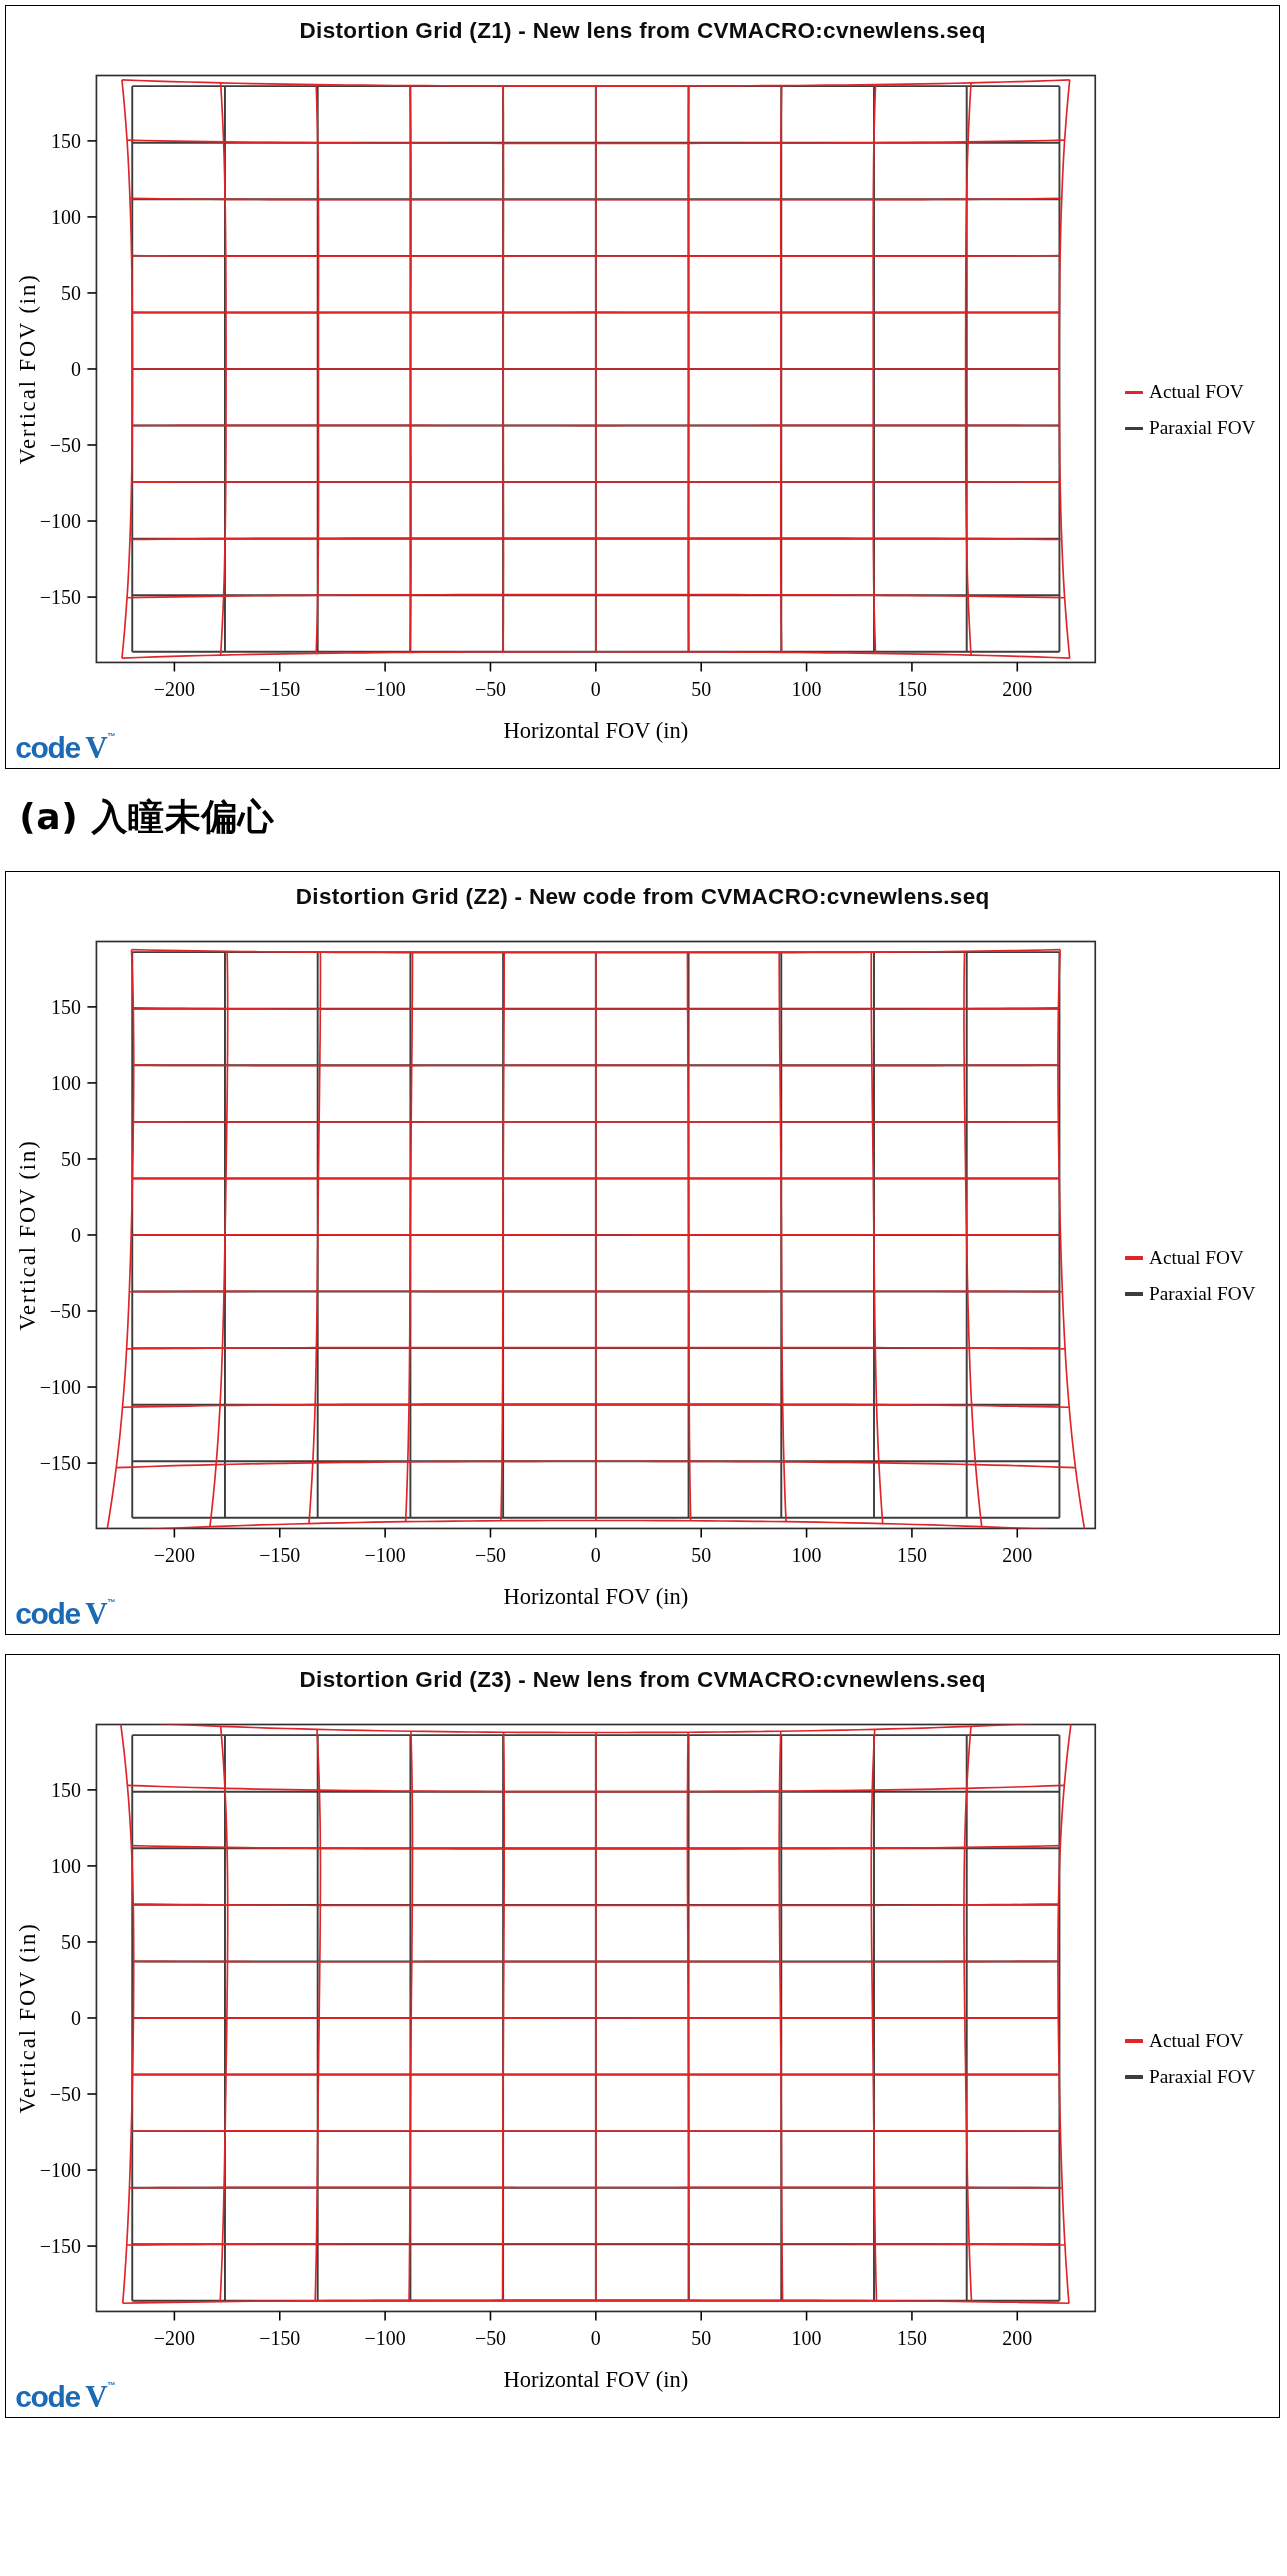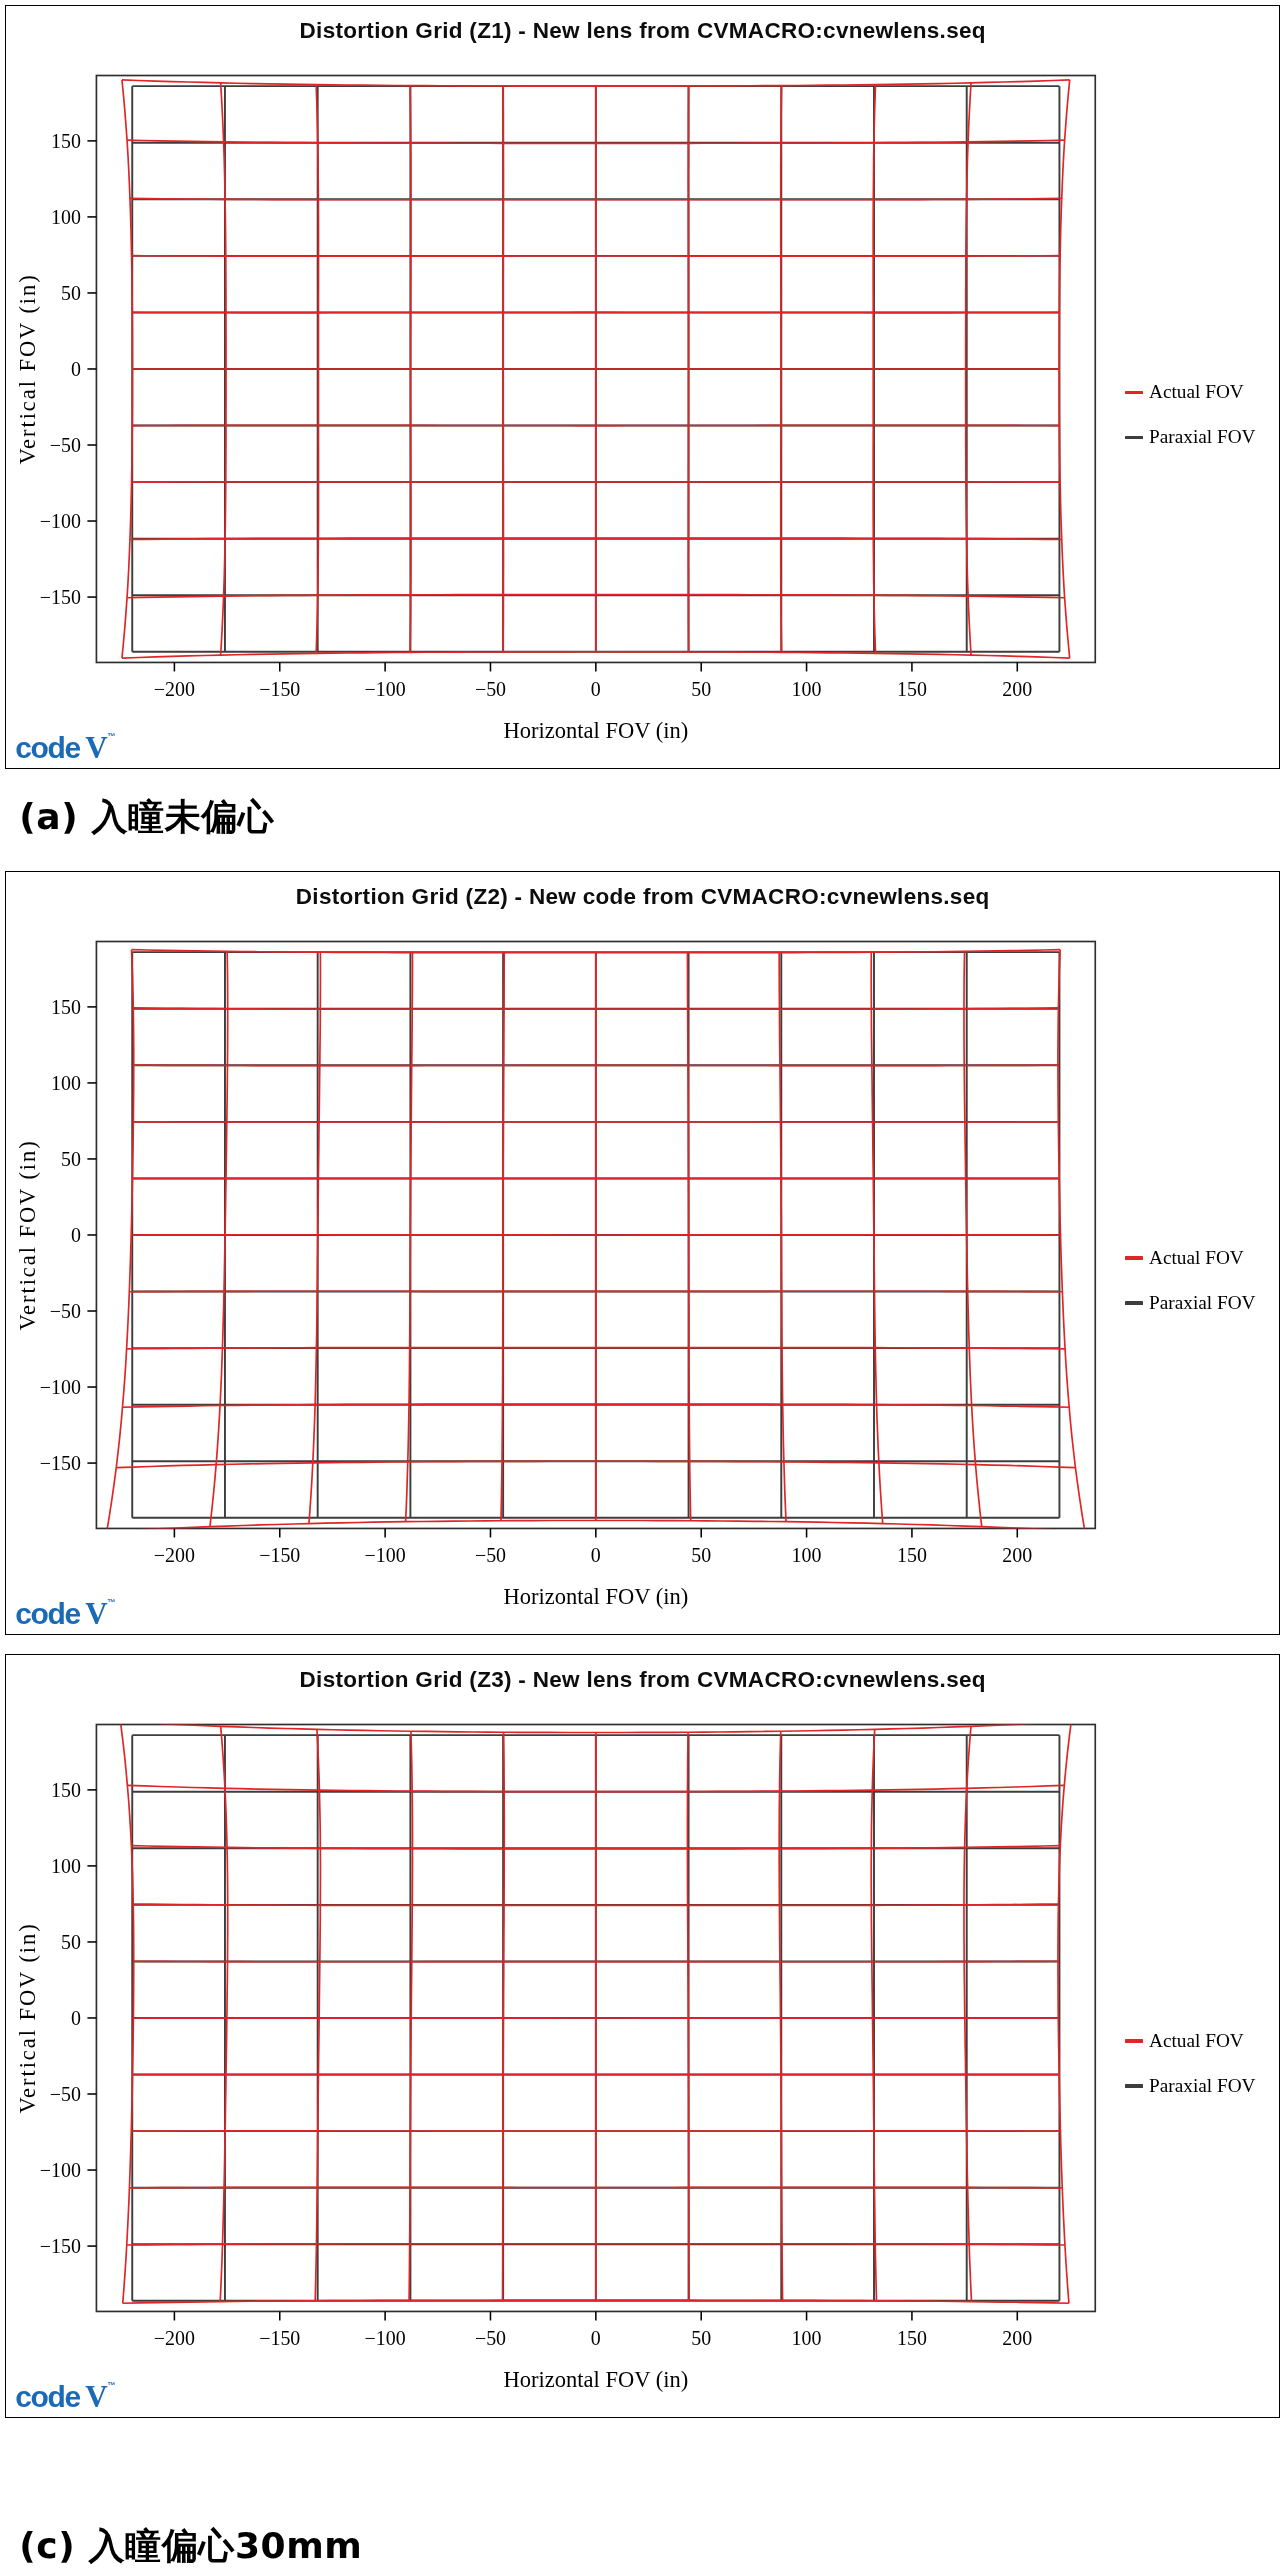--- a/index.html
+++ b/index.html
@@ -6,21 +6,21 @@
   #page{position:relative;width:1287px;height:2576px;background:#ffffff;
         font-family:"Liberation Sans",sans-serif;overflow:hidden;}
   .panel{position:absolute;left:5.2px;width:1273px;height:762px;border:1.9px solid #000;
          background:#ffffff;}
   .chart-title{position:absolute;top:11.6px;left:0;width:100%;text-align:center;
          font-weight:bold;font-size:22.5px;color:#0d0d0d;letter-spacing:0.3px;}
   svg.plot{position:absolute;left:0;top:0;}
   .tick{font-family:"Liberation Serif","DejaVu Serif",serif;font-size:31px;fill:#000;}
   .axlabel{font-family:"Liberation Serif","DejaVu Serif",serif;font-size:35px;fill:#000;}
   .ylab{letter-spacing:3px;}
-  .legend{position:absolute;left:1119px;top:375px;display:flex;flex-direction:column;gap:23px;}
+  .legend{position:absolute;left:1119px;top:375px;display:flex;flex-direction:column;gap:14px;}
   .lrow{display:flex;align-items:center;gap:5.8px;white-space:nowrap;
         font-family:"Liberation Serif","DejaVu Serif",serif;font-size:19.3px;color:#000;}
   .dash{display:inline-block;width:18px;height:3.2px;border-radius:0.6px;}
   .logo{position:absolute;left:9px;top:726px;font-weight:bold;font-size:30px;
         letter-spacing:-1.3px;line-height:1;}
   .logo .lm{font-family:"Liberation Serif","DejaVu Serif",serif;font-size:31px;
         margin-left:5.2px;letter-spacing:0;}
   .logo .tm{font-size:8.4px;vertical-align:19.3px;letter-spacing:0;}
   .caption{position:absolute;left:19.3px;font-weight:bold;font-size:36px;color:#000;
         font-family:"DejaVu Sans","Liberation Sans",sans-serif;letter-spacing:0.6px;}
@@ -350,16 +350,15 @@
       </div>
       <div class="lrow">
         <span class="dash" style="background: rgb(61, 61, 61);"></span>
         <span>Paraxial FOV</span>
       </div>
     </div>
     <div class="logo" style="color: rgb(26, 106, 181);">
       <span class="lw">code</span><span class="lm">V</span><sup class="tm">™</sup>
     </div>
   </section>
-  <div class="caption" style="top:2522px;">(c) 入瞳偏心30mm</div>
 
 </div>
 
 
 </body></html>

